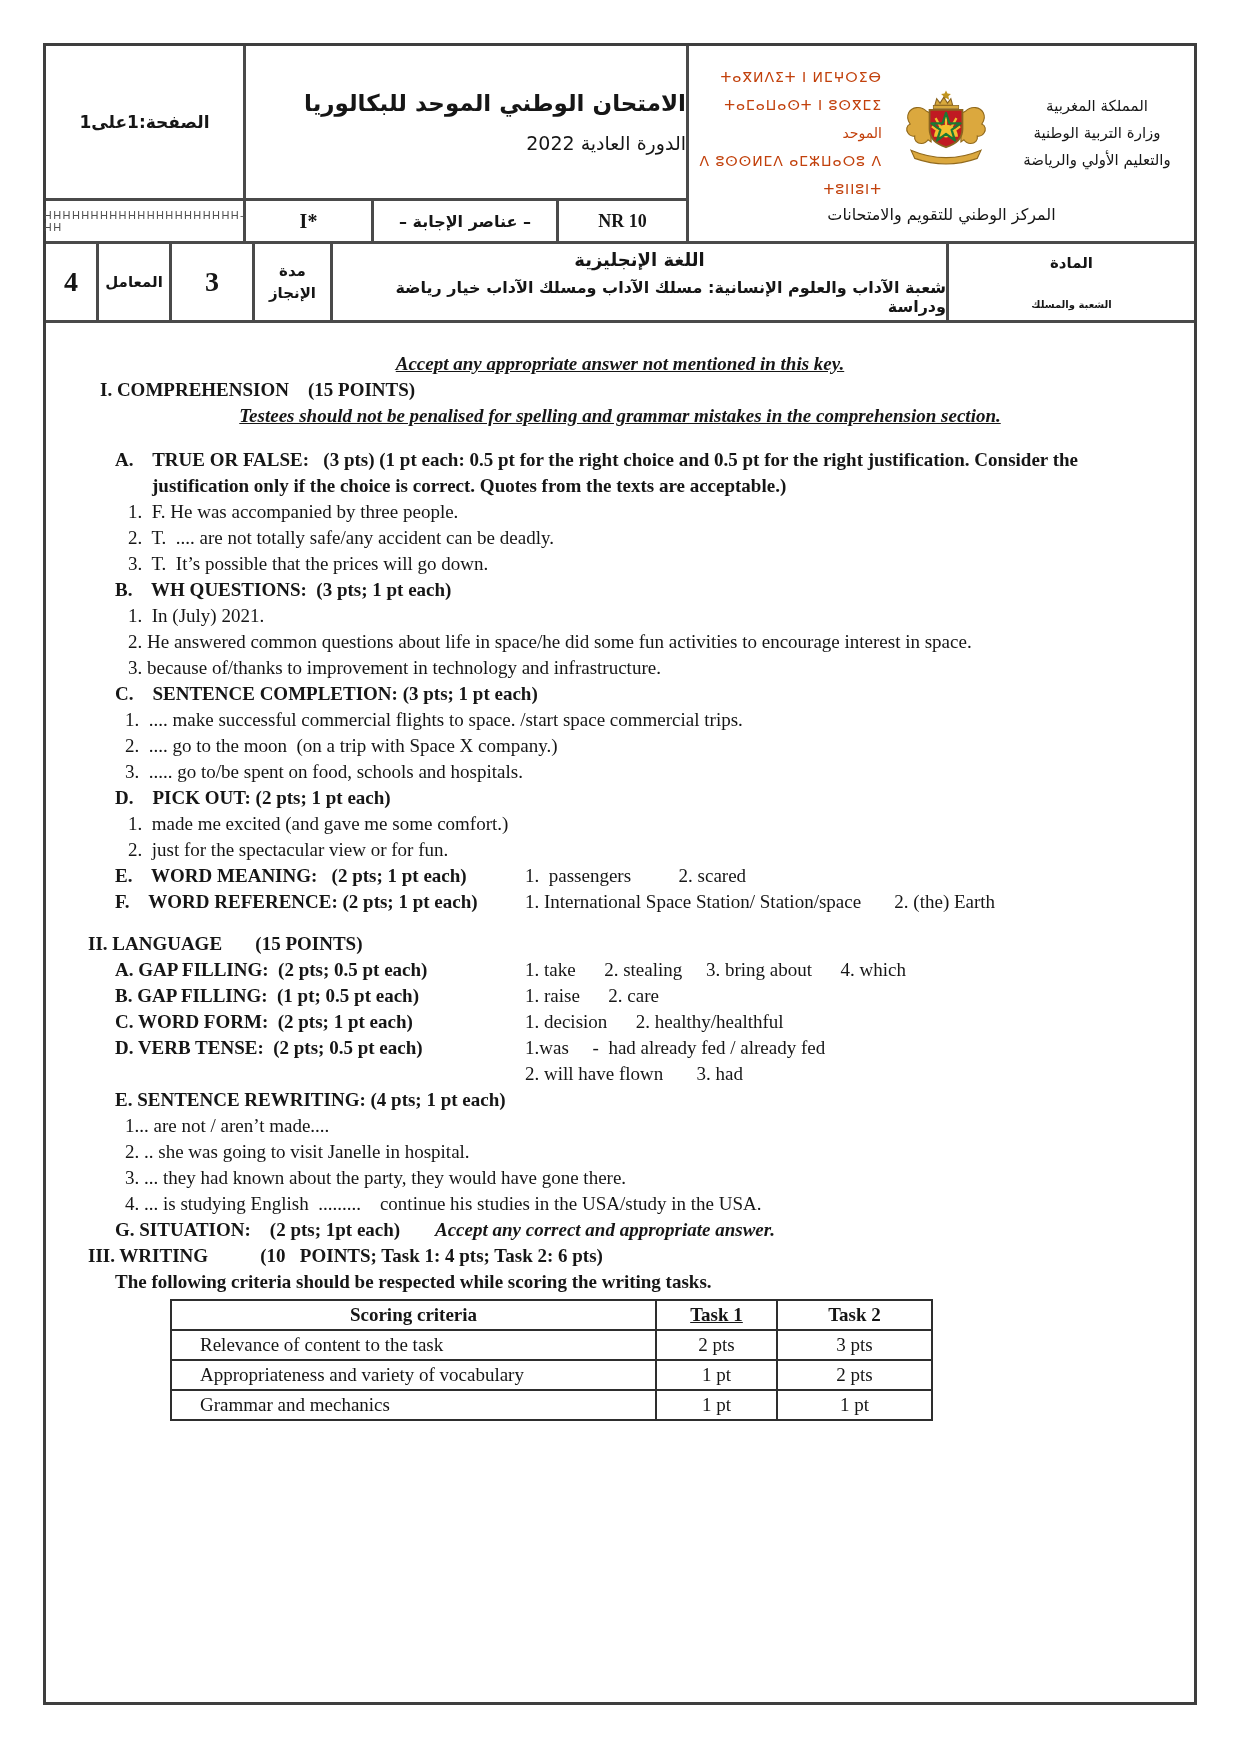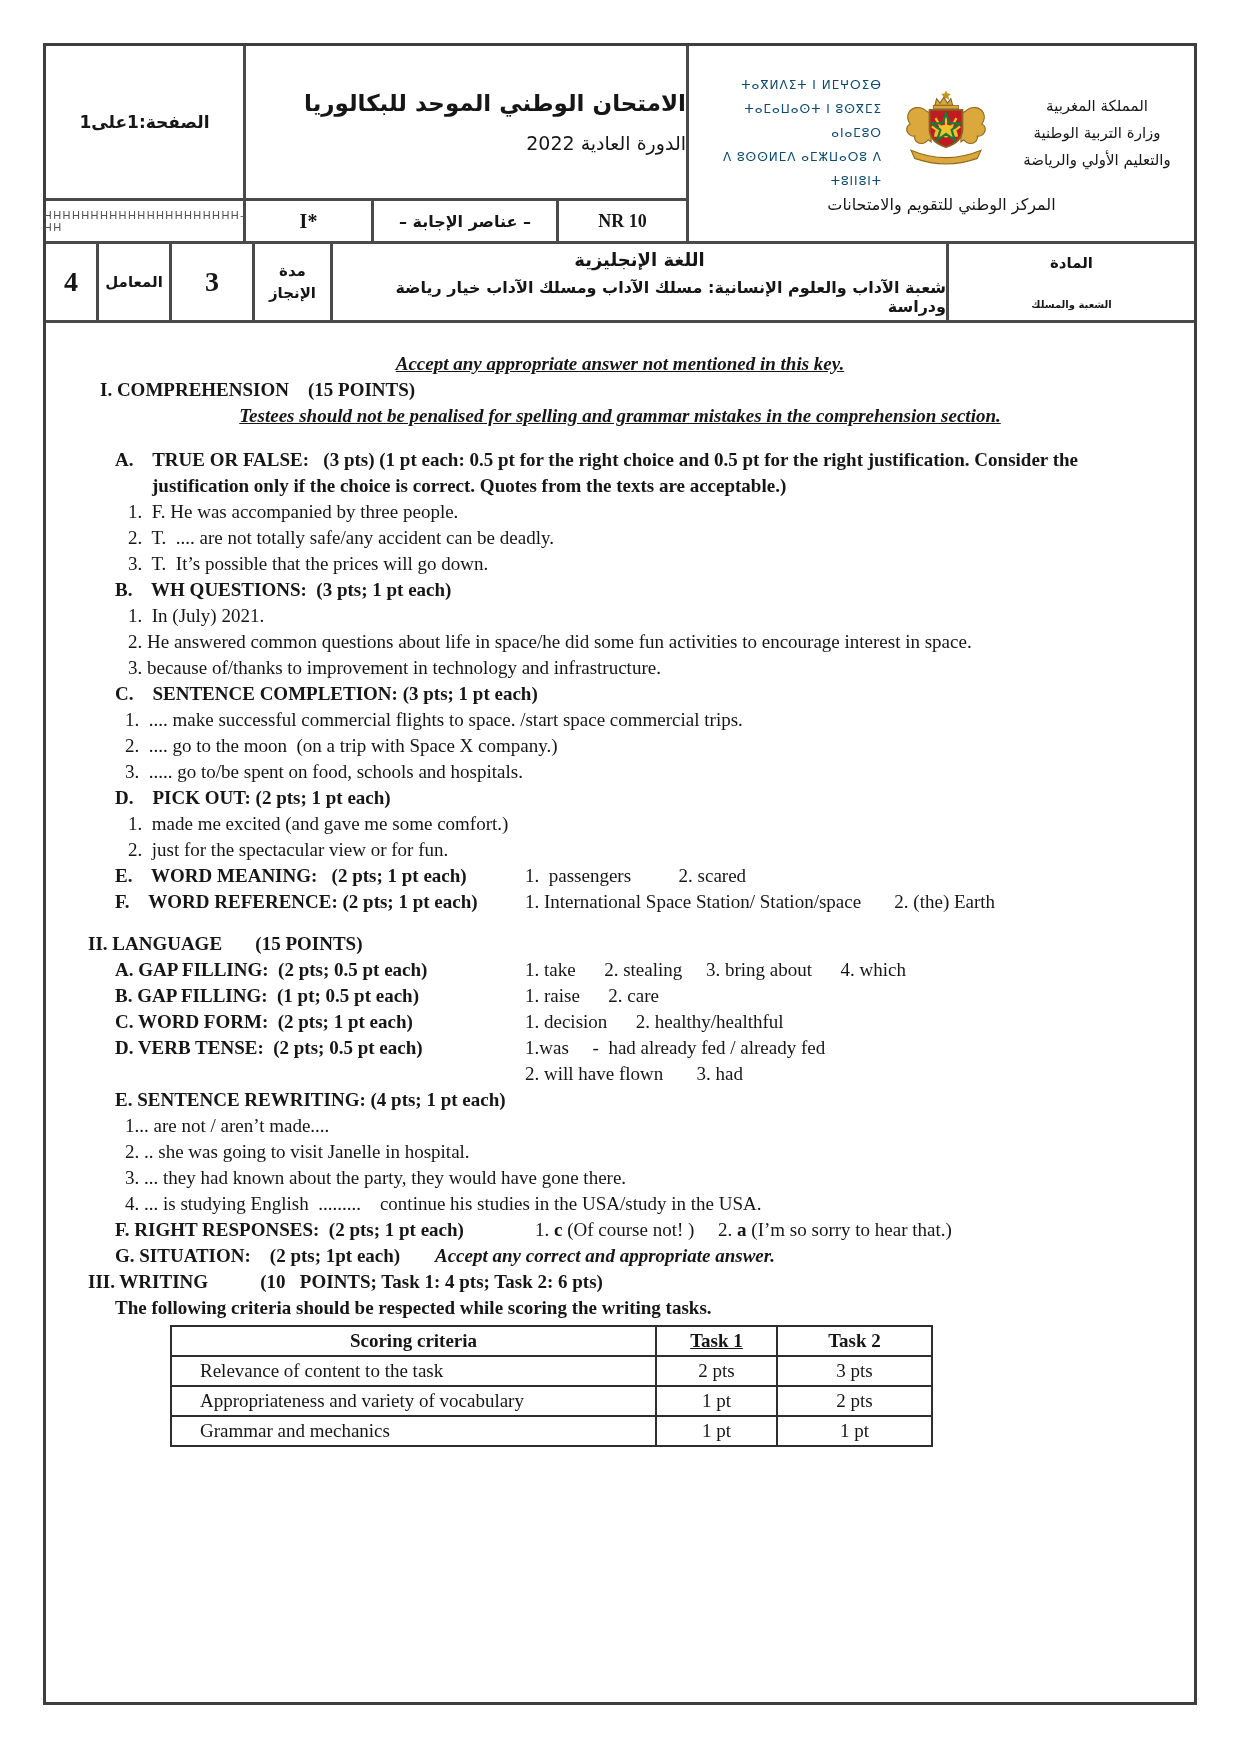--- a/index.html
+++ b/index.html
@@ -13,22 +13,22 @@
   .cell{background:#fff;box-sizing:border-box;}
   .page-label{grid-column:1;grid-row:1;display:flex;align-items:center;justify-content:center;
        font-family:"DejaVu Sans",sans-serif;font-weight:bold;font-size:17px;direction:rtl;}
   .title-cell{grid-column:2;grid-row:1;display:flex;flex-direction:column;align-items:flex-start;
        justify-content:center;gap:16px;direction:rtl;font-family:"DejaVu Sans",sans-serif;}
   .exam-title{font-size:23px;font-weight:bold;}
   .exam-session{font-size:19px;}
   .logo-cell{grid-column:3;grid-row:1 / span 2;display:flex;flex-direction:column;
        justify-content:center;padding:4px 6px;}
   .logo-top{display:flex;align-items:center;}
-  .tifinagh{flex:1;text-align:right;font-family:"DejaVu Sans",sans-serif;font-size:12px;
-       letter-spacing:1px;line-height:2.0;color:#0c4a6e;padding-right:4px;}
+  .tifinagh{flex:1;text-align:right;font-family:"DejaVu Sans",sans-serif;font-size:14px;
+       letter-spacing:1px;line-height:2.0;color:#c2410c;padding-right:4px;}
   .emblem{width:112px;height:88px;flex:0 0 auto;margin:0 4px;}
   .ministry{width:182px;direction:rtl;text-align:center;font-family:"DejaVu Sans",sans-serif;
        font-size:15px;line-height:1.8;}
   .center-line{text-align:center;direction:rtl;font-family:"DejaVu Sans",sans-serif;
        font-size:16px;margin-top:2px;}
   .code-strip{grid-column:1;grid-row:2;display:flex;align-items:center;justify-content:center;
        font-family:"Liberation Sans",sans-serif;font-size:11px;letter-spacing:1.4px;color:#4e4e4e;}
   .mid-row2{grid-column:2;grid-row:2;display:grid;grid-template-columns:125px 182px 1fr;
        gap:3px;background:#4a4a4a;}
   .code-i{display:flex;align-items:center;justify-content:center;font-size:20px;font-weight:bold;}
@@ -84,21 +84,21 @@
 
       <div class="cell title-cell">
         <div class="exam-title">الامتحان الوطني الموحد للبكالوريا</div>
         <div class="exam-session">الدورة العادية 2022</div>
       </div>
 
       <div class="cell logo-cell">
         <div class="logo-top">
           <div class="tifinagh">
             <div>ⵜⴰⴳⵍⴷⵉⵜ ⵏ ⵍⵎⵖⵔⵉⴱ</div>
-            <div>ⵜⴰⵎⴰⵡⴰⵙⵜ ⵏ ⵓⵙⴳⵎⵉ ⴰⵏⴰⵎⵓⵔ</div>
+            <div>ⵜⴰⵎⴰⵡⴰⵙⵜ ⵏ ⵓⵙⴳⵎⵉ الموحد</div>
             <div>ⴷ ⵓⵙⵙⵍⵎⴷ ⴰⵎⵣⵡⴰⵔⵓ ⴷ ⵜⵓⵏⵏⵓⵏⵜ</div>
           </div>
           <svg class="emblem" viewBox="0 0 150 118" aria-hidden="true">
             <path d="M75 2 l2 4.2 4.6 .5 -3.4 3.1 1 4.5 -4.2 -2.3 -4.2 2.3 1 -4.5 -3.4 -3.1 4.6 -.5 z" fill="#c0941f"></path>
             <path d="M60 22 l2.5 -9 4.5 6 5 -8 5 8 4.5 -6 2.5 9 z" fill="#d7a93c" stroke="#8a6420" stroke-width="1.5"></path>
             <rect x="58" y="22" width="34" height="4.5" fill="#d7a93c" stroke="#8a6420" stroke-width="1"></rect>
             <path d="M49 30 c-8 -8 -20 -6 -24 2 c-3 6 -1 11 2 15 c-5 2 -6 8 -3 12 c2 3 6 5 9 4 c-1 6 3 10 9 10 c4 0 7 -2 9 -5 l4 3 l0 -38 z" fill="#dba83e" stroke="#91691c" stroke-width="1.5"></path>
             <path d="M101 30 c8 -8 20 -6 24 2 c3 6 1 11 -2 15 c5 2 6 8 3 12 c-2 3 -6 5 -9 4 c1 6 -3 10 -9 10 c-4 0 -7 -2 -9 -5 l-4 3 l0 -38 z" fill="#dba83e" stroke="#91691c" stroke-width="1.5"></path>
             <path d="M53 28 h44 v26 q0 17 -22 24 q-22 -7 -22 -24 z" fill="#c01a22" stroke="#8a6420" stroke-width="2.5"></path>
             <g stroke="#f2c12e" stroke-width="3">
@@ -184,21 +184,20 @@
       <div class="line ml69"><span class="lab410">C. WORD FORM:  (2 pts; 1 pt each)</span><span>1. decision      2. healthy/healthful</span></div>
       <div class="line ml69"><span class="lab410">D. VERB TENSE:  (2 pts; 0.5 pt each)</span><span>1.was     -  had already fed / already fed</span></div>
       <div class="line ans2">2. will have flown       3. had</div>
 
       <div class="line ml69 bold">E. SENTENCE REWRITING: (4 pts; 1 pt each)</div>
       <div class="line ml79">1... are not / aren’t made....</div>
       <div class="line ml79">2. .. she was going to visit Janelle in hospital.</div>
       <div class="line ml79">3. ... they had known about the party, they would have gone there.</div>
       <div class="line ml79">4. ... is studying English  .........    continue his studies in the USA/study in the USA.</div>
 
-      <div class="line ml69"><span class="lab420">F. RIGHT RESPONSES:  (2 pts; 1 pt each)</span><span>1. </span><span class="bold">c</span><span> (Of course not! )     </span><span>2. </span><span class="bold">a</span><span> (I’m so sorry to hear that.)</span></div>
 
       <div class="line ml69"><span class="lab320">G. SITUATION:    (2 pts; 1pt each)</span><span class="binote">Accept any correct and appropriate answer.</span></div>
 
       <div class="line ml42 bold">III. WRITING           (10   POINTS; Task 1: 4 pts; Task 2: 6 pts)</div>
       <div class="line ml69 bold">The following criteria should be respected while scoring the writing tasks.</div>
 
       <table class="wtable">
         <thead>
           <tr>
             <th class="col-crit">Scoring criteria</th>

